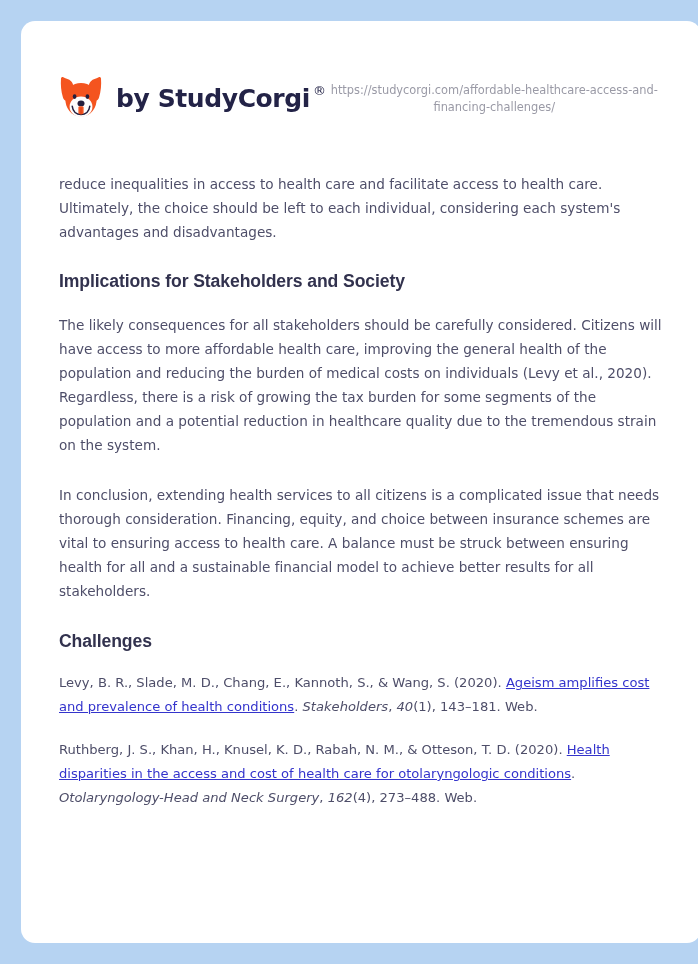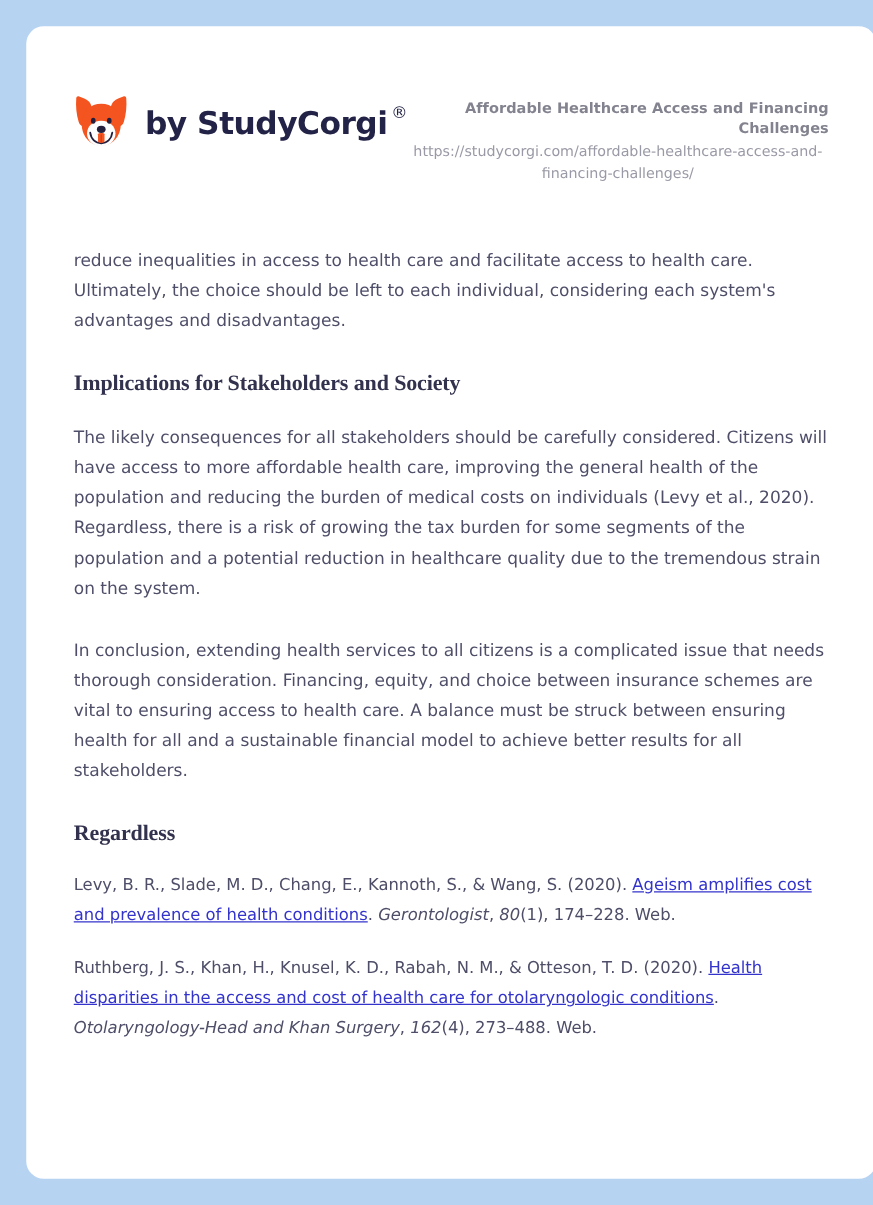--- a/index.html
+++ b/index.html
@@ -91,21 +91,21 @@
   }
   p.body-text {
     color: #4e4e69;
     font-size: 13.6px;
     line-height: 1.77;
     margin: 0 0 26px 0;
     letter-spacing: 0.01px;
   }
   h2.section-heading {
     color: #32324e;
-    font-family: Liberation Serif, serif;
+    font-family: Liberation Sans, sans-serif;
     font-weight: bold;
     font-size: 17.6px;
     line-height: 1.3;
     margin: 0 0 20px 0;
     letter-spacing: -0.1px;
   }
   h2.references-heading {
     margin-bottom: 19px;
   }
   .reference {
@@ -140,40 +140,39 @@
         <path d="M19.4 32.4 C19.4 31.0 24.6 31.0 24.6 32.4 L24.6 38.0 C24.6 39.8 19.4 39.8 19.4 38.0 Z" fill="#f4541f"></path>
         <path d="M22.0 33.0 L22.0 39.0" stroke="#d8401a" stroke-width="1.1" stroke-linecap="round"></path>
       </svg>
       <div class="wordmark">
         <span>by StudyCorgi</span>
         <span class="reg">®</span>
       </div>
     </div>
 
     <div class="doc-meta">
-      <div class="doc-title">Affordable Healthcare Access and Financing Challenges</div>
       <div class="doc-url">https://studycorgi.com/affordable-healthcare-access-and-financing-challenges/</div>
     </div>
 
   </div>
 
   <div class="content">
 
     <p class="body-text">reduce inequalities in access to health care and facilitate access to health care. Ultimately, the choice should be left to each individual, considering each system's advantages and disadvantages.</p>
 
     <h2 class="section-heading">Implications for Stakeholders and Society</h2>
     <p class="body-text">The likely consequences for all stakeholders should be carefully considered. Citizens will have access to more affordable health care, improving the general health of the population and reducing the burden of medical costs on individuals (Levy et al., 2020). Regardless, there is a risk of growing the tax burden for some segments of the population and a potential reduction in healthcare quality due to the tremendous strain on the system.</p>
 
     <p class="body-text">In conclusion, extending health services to all citizens is a complicated issue that needs thorough consideration. Financing, equity, and choice between insurance schemes are vital to ensuring access to health care. A balance must be struck between ensuring health for all and a sustainable financial model to achieve better results for all stakeholders.</p>
 
-    <h2 class="section-heading references-heading">Regardless</h2>
+    <h2 class="section-heading references-heading">Challenges</h2>
 
     <p class="reference">
-      <span>Levy, B. R., Slade, M. D., Chang, E., Kannoth, S., &amp; Wang, S. (2020). </span><a href="#">Ageism amplifies cost and prevalence of health conditions</a><span>. </span><i>Gerontologist</i><span>, </span><i>80</i><span>(1), 174–228. Web.</span>
+      <span>Levy, B. R., Slade, M. D., Chang, E., Kannoth, S., &amp; Wang, S. (2020). </span><a href="#">Ageism amplifies cost and prevalence of health conditions</a><span>. </span><i>Stakeholders</i><span>, </span><i>40</i><span>(1), 143–181. Web.</span>
     </p>
 
     <p class="reference">
-      <span>Ruthberg, J. S., Khan, H., Knusel, K. D., Rabah, N. M., &amp; Otteson, T. D. (2020). </span><a href="#">Health disparities in the access and cost of health care for otolaryngologic conditions</a><span>. </span><i>Otolaryngology-Head and Khan Surgery</i><span>, </span><i>162</i><span>(4), 273–488. Web.</span>
+      <span>Ruthberg, J. S., Khan, H., Knusel, K. D., Rabah, N. M., &amp; Otteson, T. D. (2020). </span><a href="#">Health disparities in the access and cost of health care for otolaryngologic conditions</a><span>. </span><i>Otolaryngology-Head and Neck Surgery</i><span>, </span><i>162</i><span>(4), 273–488. Web.</span>
     </p>
 
   </div>
 
 </div>
 
 </body></html>

